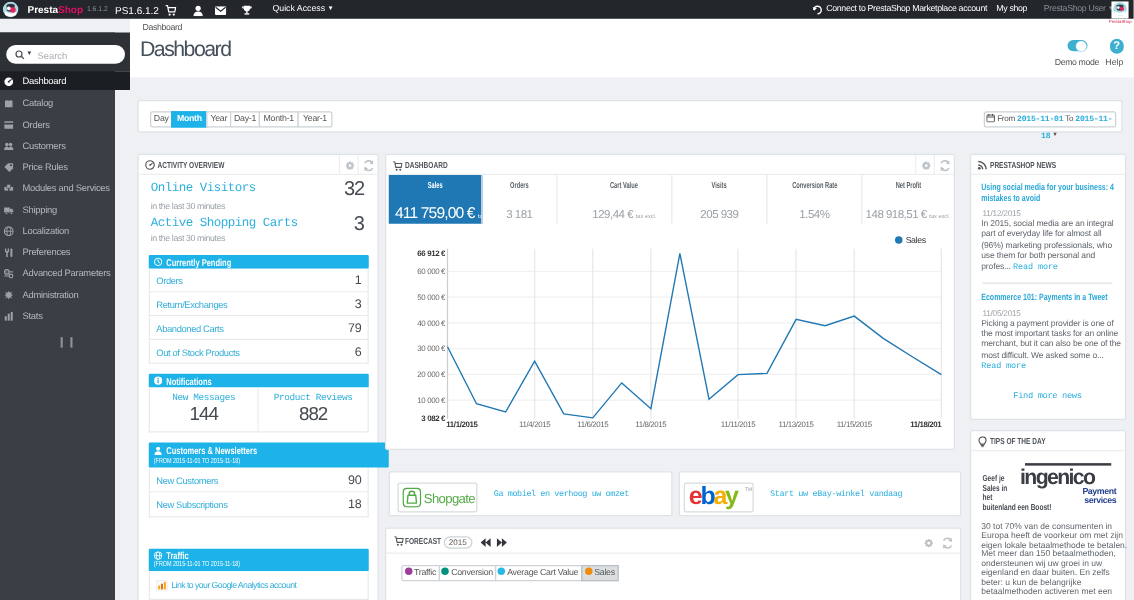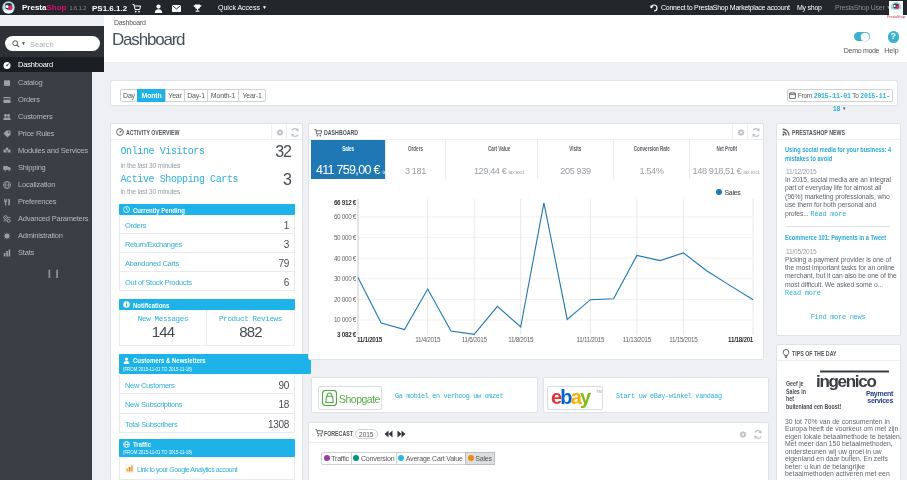--- a/index.html
+++ b/index.html
@@ -60,21 +60,21 @@
 <div id="topbar">
   <svg class="abs" style="left:2px;top:1px" width="13" height="13" viewBox="0 0 13 13">
     <circle cx="6.5" cy="6.5" r="6.2" fill="#aedce8"></circle>
     <path d="M2 8 Q6.5 11.5 11 8 L11 11 Q6.5 13.5 2 11 Z" fill="#fff"></path>
     <path d="M3.2 3 Q6.5 1 9.8 3 L9.5 7.5 Q6.5 9.3 3.5 7.5 Z" fill="#31343b"></path>
     <circle cx="8.3" cy="6.8" r="2.3" fill="#e0245e"></circle>
     <circle cx="5" cy="5.6" r="1.5" fill="#fff"></circle>
   </svg>
   <span class="abs" style="left:22px;top:3px;font-size:8px;font-weight:bold;color:#fff;">Presta<span style="color:#dc0f63;">Shop</span></span>
   <span class="abs" style="left:69.5px;top:5px;font-size:5.5px;color:#8b9096;">1.6.1.2</span>
-  <span class="abs" style="left:92px;top:3.5px;font-size:8px;color:#fff;font-weight:bold;">PS1.6.1.2</span>
+  <span class="abs" style="left:92px;top:3.5px;font-size:8px;color:#fff;">PS1.6.1.2</span>
 
   <svg class="abs" style="left:132px;top:3.5px" width="9" height="9" viewBox="0 0 9 9">
       <path d="M0.5 0.5 L2 0.5 L3 5.5 L7.8 5.5 L8.6 2 L2.5 2" stroke="#fff" fill="none" stroke-width="1"></path>
       <circle cx="3.7" cy="7.6" r="0.9" fill="#fff"></circle>
       <circle cx="7" cy="7.6" r="0.9" fill="#fff"></circle>
     </svg>
   <svg class="abs" style="left:153.5px;top:3.5px" width="9" height="9" viewBox="0 0 9 9">
       <circle cx="4.5" cy="2.6" r="2.1" fill="#fff"></circle>
       <path d="M0.8 9 Q0.8 5.2 4.5 5.2 Q8.2 5.2 8.2 9 Z" fill="#fff"></path>
     </svg>
@@ -322,24 +322,20 @@
     <span class="sbt cond" style="left:14px;top:2.5px;">Customers &amp; Newsletters</span>
     <span class="abs cond" style="left:3.5px;top:12px;font-size:5.8px;">(FROM 2015-11-01 TO 2015-11-18)</span>
   </div>
   <div class="lrow" style="left:8.5px;top:250.5px;width:176px;height:19.5px;">
       <span class="ll">New Customers</span>
       <span class="lv">90</span>
     </div>
   <div class="lrow" style="left:8.5px;top:270px;width:176px;height:19.5px;">
       <span class="ll">New Subscriptions</span>
       <span class="lv">18</span>
-    </div>
-  <div class="lrow" style="left:8.5px;top:289.5px;width:176px;height:19.5px;">
-      <span class="ll">Total Subscribers</span>
-      <span class="lv">1308</span>
     </div>
 
   <div class="secbar" style="left:8.5px;top:314.6px;width:176px;height:18.2px;">
     <svg class="abs" style="left:4px;top:2.5px" width="7" height="7" viewBox="0 0 8 8">
         <circle cx="4" cy="4" r="3.5" stroke="#fff" fill="none" stroke-width="0.8"></circle>
         <ellipse cx="4" cy="4" rx="1.6" ry="3.5" stroke="#fff" fill="none" stroke-width="0.8"></ellipse>
         <line x1="0.5" y1="4" x2="7.5" y2="4" stroke="#fff" stroke-width="0.8"></line>
       </svg>
     <span class="sbt cond" style="left:14px;top:1.5px;">Traffic</span>
     <span class="abs cond" style="left:3.5px;top:10.5px;font-size:5.8px;">(FROM 2015-11-01 TO 2015-11-18)</span>

